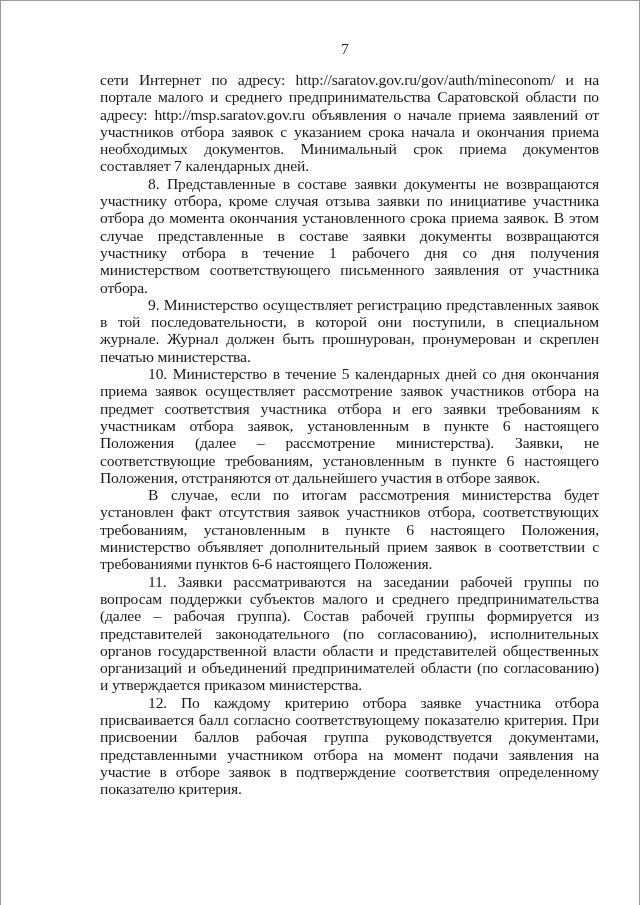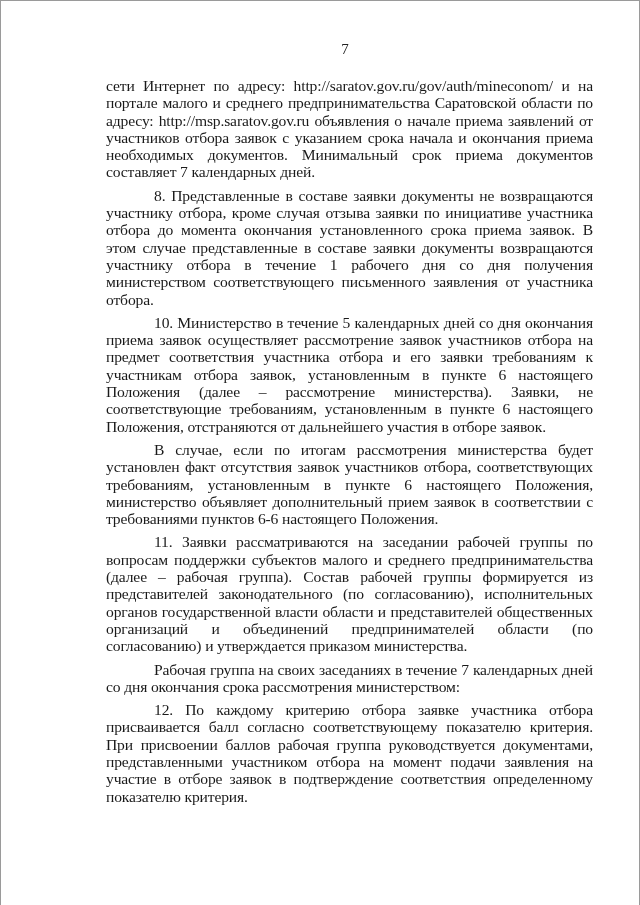--- a/index.html
+++ b/index.html
@@ -42,35 +42,35 @@
       top: 70px;
       width: 499px;
       font-family: "Liberation Serif", serif;
       font-size: 15.6px;
       line-height: 17.3px;
       color: #1a1a1a;
       text-align: justify;
       letter-spacing: -0.15px;
     }
     .body-text p {
-      margin: 6px;
+      margin: 0;
       text-indent: 0;
     }
     .body-text p.indent {
       text-indent: 48px;
     }
   </style>
 </head>
 <body>
 
 <div class="page">
   <div class="page-number">7</div>
 
   <div class="body-text">
     <p>сети Интернет по адресу: http://saratov.gov.ru/gov/auth/mineconom/ и на портале малого и среднего предпринимательства Саратовской области по адресу: http://msp.saratov.gov.ru объявления о начале приема заявлений от участников отбора заявок с указанием срока начала и окончания приема необходимых документов. Минимальный срок приема документов составляет 7 календарных дней.</p>
     <p class="indent">8. Представленные в составе заявки документы не возвращаются участнику отбора, кроме случая отзыва заявки по инициативе участника отбора до момента окончания установленного срока приема заявок. В этом случае представленные в составе заявки документы возвращаются участнику отбора в течение 1 рабочего дня со дня получения министерством соответствующего письменного заявления от участника отбора.</p>
+    <p class="indent">9. Министерство осуществляет регистрацию представленных заявок в той последовательности, в которой они поступили, в специальном журнале. Журнал должен быть прошнурован, пронумерован и скреплен печатью министерства.</p>
     <p class="indent">10. Министерство в течение 5 календарных дней со дня окончания приема заявок осуществляет рассмотрение заявок участников отбора на предмет соответствия участника отбора и его заявки требованиям к участникам отбора заявок, установленным в пункте 6 настоящего Положения (далее – рассмотрение министерства). Заявки, не соответствующие требованиям, установленным в пункте 6 настоящего Положения, отстраняются от дальнейшего участия в отборе заявок.</p>
     <p class="indent">В случае, если по итогам рассмотрения министерства будет установлен факт отсутствия заявок участников отбора, соответствующих требованиям, установленным в пункте 6 настоящего Положения, министерство объявляет дополнительный прием заявок в соответствии с требованиями пунктов 6-6 настоящего Положения.</p>
     <p class="indent">11. Заявки рассматриваются на заседании рабочей группы по вопросам поддержки субъектов малого и среднего предпринимательства (далее – рабочая группа). Состав рабочей группы формируется из представителей законодательного (по согласованию), исполнительных органов государственной власти области и представителей общественных организаций и объединений предпринимателей области (по согласованию) и утверждается приказом министерства.</p>
-    <p class="indent">Рабочая группа на своих заседаниях в течение 7 календарных дней со дня окончания срока рассмотрения министерством:</p>
     <p class="indent">12. По каждому критерию отбора заявке участника отбора присваивается балл согласно соответствующему показателю критерия. При присвоении баллов рабочая группа руководствуется документами, представленными участником отбора на момент подачи заявления на участие в отборе заявок в подтверждение соответствия определенному показателю критерия.</p>
   </div>
 </div>
 
 </body></html>

